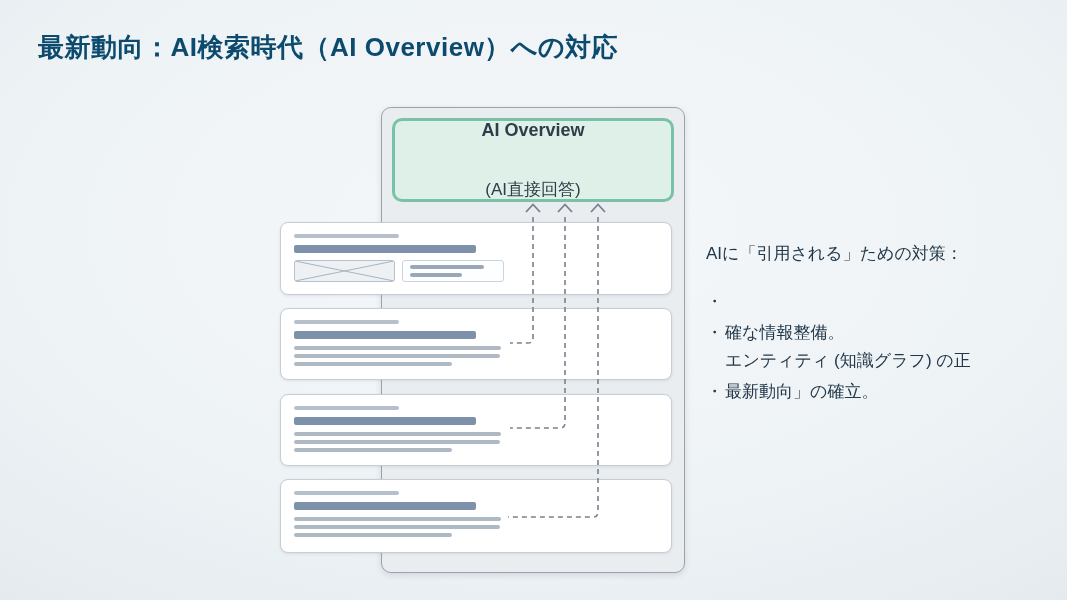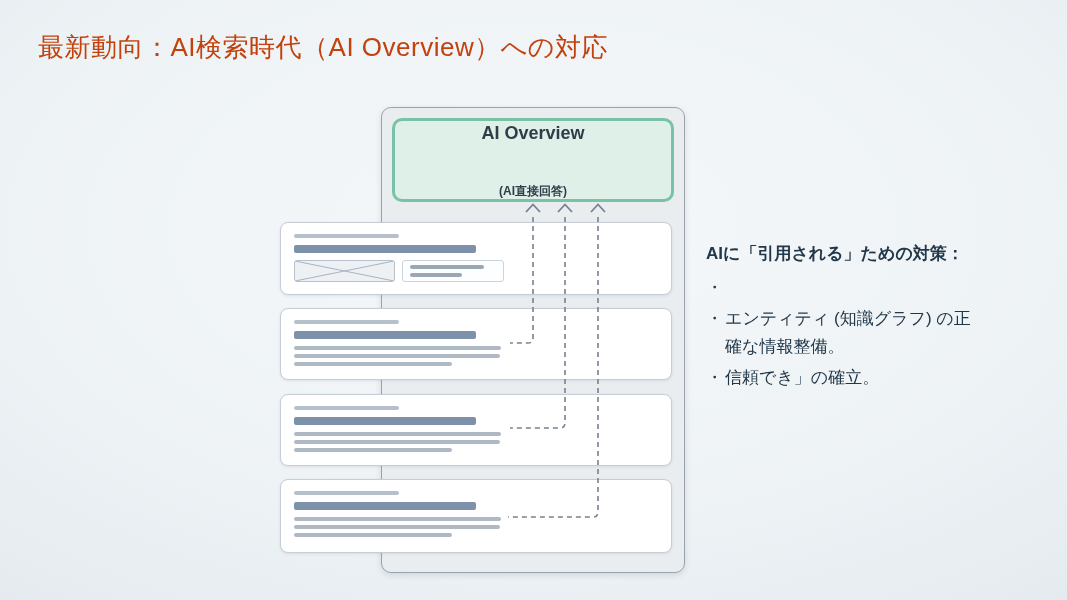--- a/index.html
+++ b/index.html
@@ -6,39 +6,39 @@
   html,body { width:1067px; height:600px; }
   body {
     font-family:"Liberation Sans","DejaVu Sans",sans-serif;
     background:radial-gradient(ellipse 95% 95% at 50% 38%, #f5f8fa 0%, #edf2f5 55%, #dfe6eb 100%);
     position:relative; overflow:hidden;
   }
   .slide { position:absolute; inset:0; }
 
   .title {
     position:absolute; left:38px; top:30px;
-    font-size:26px; font-weight:400; color:#c2410c; letter-spacing:0.5px;
+    font-size:26px; font-weight:700; color:#0c4a6e; letter-spacing:0.5px;
     white-space:nowrap;
   }
 
   
   .panel {
     position:absolute; left:381px; top:107px; width:304px; height:466px;
     background:#e9edf0; border:1.5px solid #9aa3ac; border-radius:10px;
     box-shadow:0 2px 6px rgba(50,60,70,0.14);
   }
 
   .ai-box {
     position:absolute; left:392px; top:118px; width:282px; height:84px;
     background:#dff0e9; border:3px solid #79c2a8; border-radius:10px;
     display:flex; flex-direction:column; align-items:center; justify-content:center;
     color:#2e3e48; text-align:center;
   }
   .ai-box .l1 { font-size:18px; font-weight:600; line-height:1.4;text-align:center; }
-  .ai-box .l2 { font-size:12px; font-weight:700; line-height:1.35;margin-top:36px; }
+  .ai-box .l2 { font-size:17px; font-weight:400; line-height:1.35;margin-top:36px; }
 
   
   .card {
     position:absolute; left:280px; width:392px;
     background:#ffffff; border:1px solid #c6cdd5; border-radius:8px;
     box-shadow:0 1px 3px rgba(40,60,80,0.10);
     padding:11px 12px 0 13px;
   }
   #card1 { top:222px; height:73px; }
   #card2 { top:308px; height:72px; }
@@ -65,21 +65,21 @@
   .desc-box .b { width:52px; height:4px; background:#9aa7b5; border-radius:2px; margin-top:4px; }
 
   
   .connectors { position:absolute; left:0; top:0; width:1067px; height:600px; pointer-events:none; }
 
   
   .annotation {
     position:absolute; left:706px; top:240px; width:332px;
     color:#22384a; font-size:17px; line-height:1.62;
   }
-  .annotation .heading { font-weight:700; margin-bottom:6px; }
+  .annotation .heading { font-weight:400; margin-bottom:20px; }
   .bullet { display:flex; margin-bottom:4px; font-weight:500; }
   .bullet .bc { flex:0 0 19px; }
   .bullet .bl { display:block; }
 </style>
 </head>
 <body>
 
 <div class="slide">
 
   <div class="title">最新動向：AI検索時代（AI Overview）への対応</div>
@@ -147,26 +147,26 @@
   <div class="annotation">
     <div class="heading">AIに「引用される」ための対策：</div>
 
     <div class="bullet">
       <span class="bc">・</span>
     </div>
 
     <div class="bullet">
       <span class="bc">・</span>
       <span>
+        <span class="bl">確な情報整備。</span>
         <span class="bl">エンティティ (知識グラフ) の正</span>
-        <span class="bl">確な情報整備。</span>
       </span>
     </div>
 
     <div class="bullet">
       <span class="bc">・</span>
       <span>
-        <span class="bl">信頼でき」の確立。</span>
+        <span class="bl">最新動向」の確立。</span>
       </span>
     </div>
   </div>
 
 </div>
 
 </body></html>

